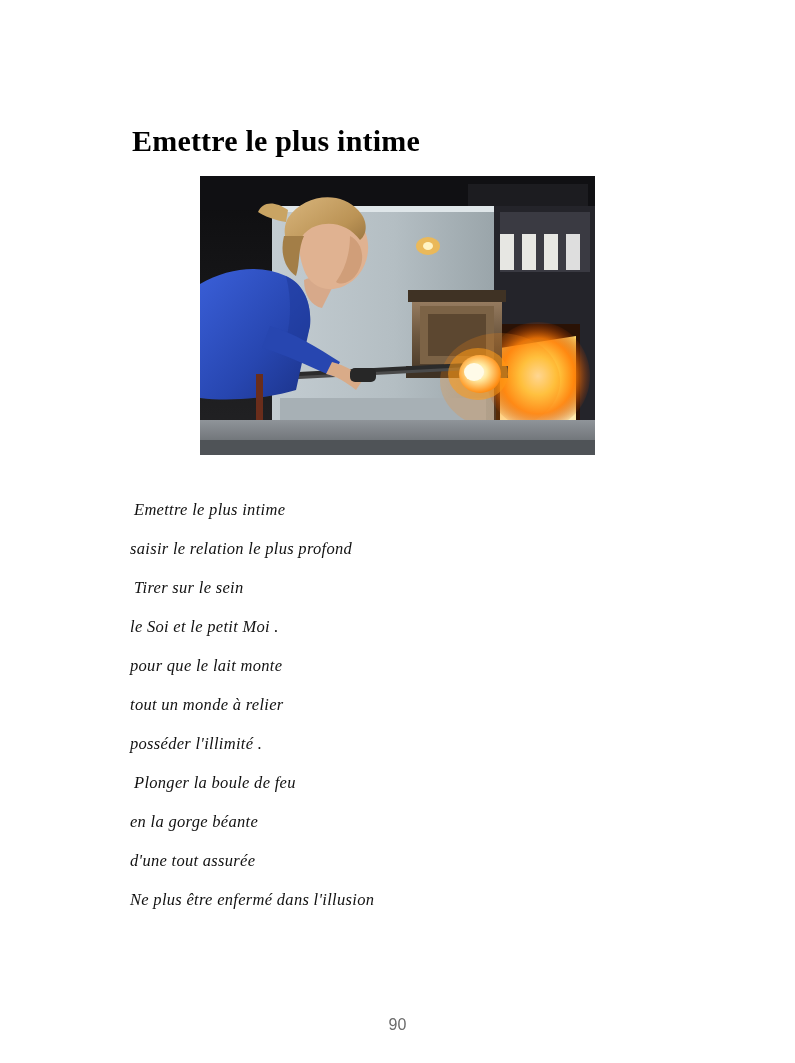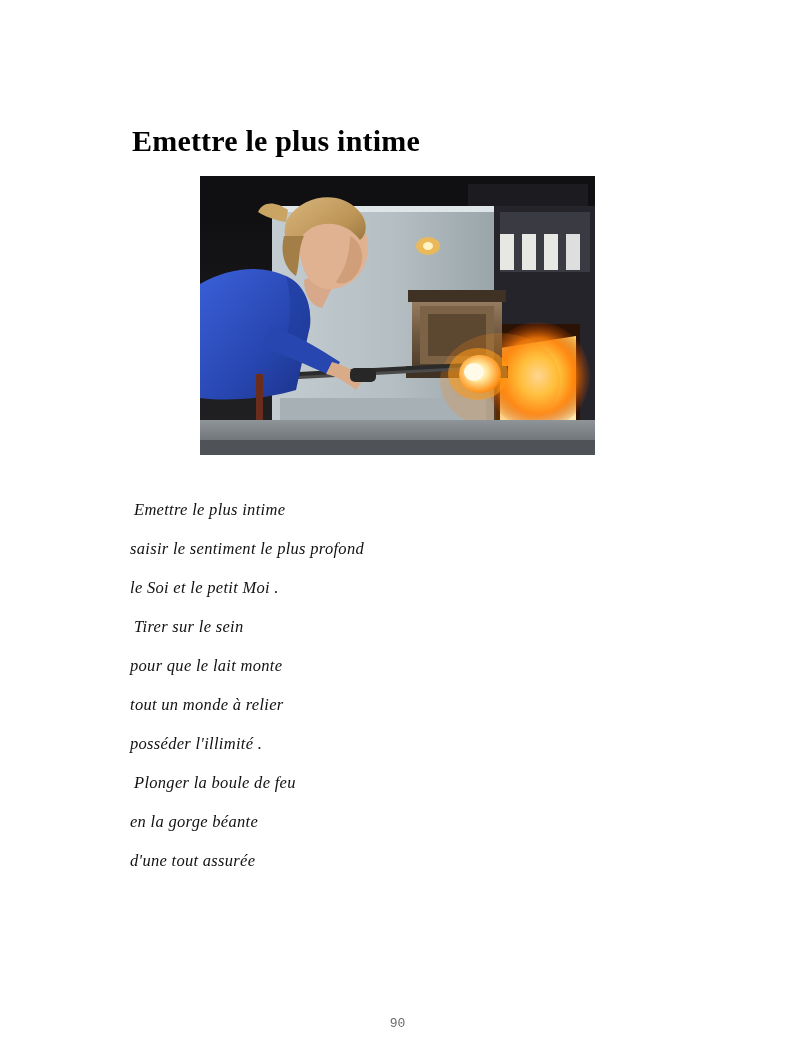--- a/index.html
+++ b/index.html
@@ -64,22 +64,22 @@
   .poem .line.indent {
     padding-left: 4px;
   }
 
   .folio {
     position: absolute;
     left: 0;
     top: 1016px;
     width: 795px;
     text-align: center;
-    font-family: Liberation Mono, monospace;
-    font-size: 13px;
+    font-family: Liberation Sans, sans-serif;
+    font-size: 16px;
     color: #6b6b6b;
   }
 </style>
 </head>
 <body>
 
 <div class="page">
 
   <h1 class="title">Emettre le plus intime</h1>
 
@@ -194,26 +194,27 @@
       <rect x="56" y="198" width="7" height="52" fill="#6a2d1b"></rect>
       <rect x="46" y="246" width="34" height="6" fill="#4b2213"></rect>
 
       <rect x="0" y="244" width="395" height="35" fill="url(#floorGrad)"></rect>
       <rect x="0" y="264" width="395" height="15" fill="#4f5357"></rect>
     </svg>
   </div>
 
   <div class="poem">
     <div class="line indent">Emettre le plus intime</div>
-    <div class="line">saisir le sentiment le plus profond</div>
+    <div class="line">saisir le relation le plus profond</div>
+    <div class="line indent">Tirer sur le sein</div>
     <div class="line">le Soi et le petit Moi .</div>
-    <div class="line indent">Tirer sur le sein</div>
     <div class="line">pour que le lait monte</div>
     <div class="line">tout un monde à relier</div>
     <div class="line">posséder l'illimité .</div>
     <div class="line indent">Plonger la boule de feu</div>
     <div class="line">en la gorge béante</div>
     <div class="line">d'une tout assurée</div>
+    <div class="line">Ne plus être enfermé dans l'illusion</div>
   </div>
 
   <div class="folio">90</div>
 
 </div>
 
 </body></html>

